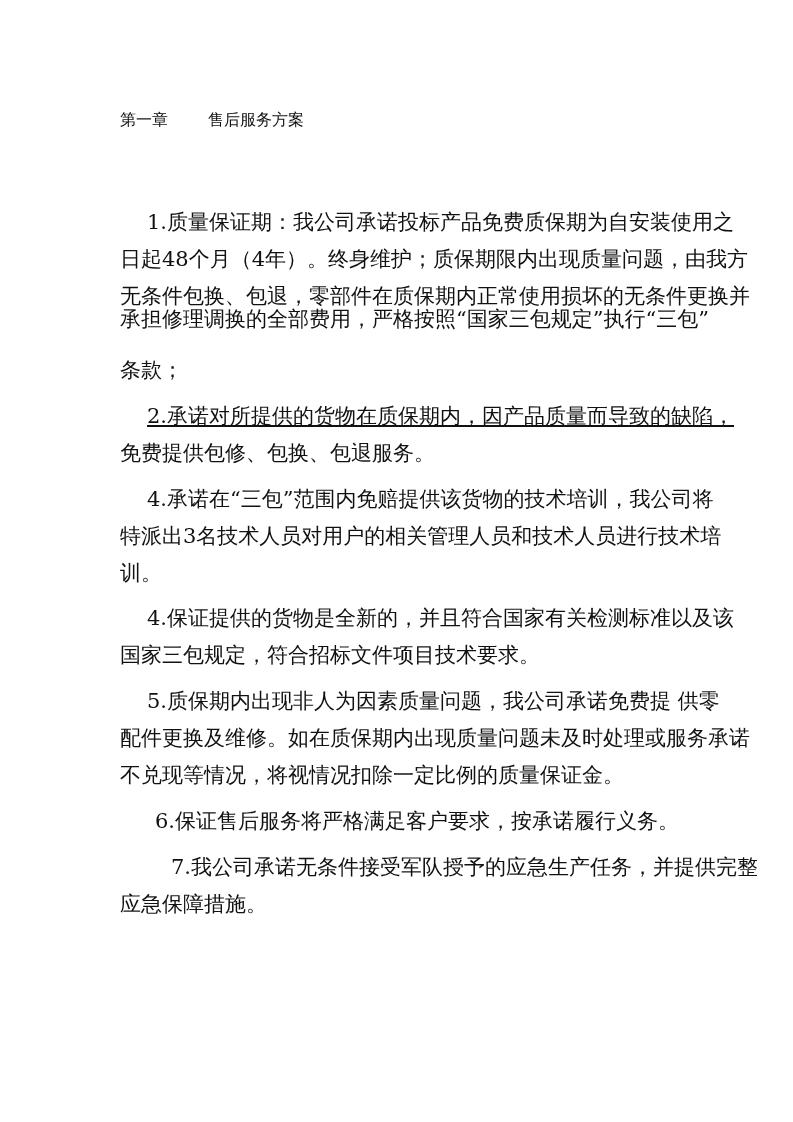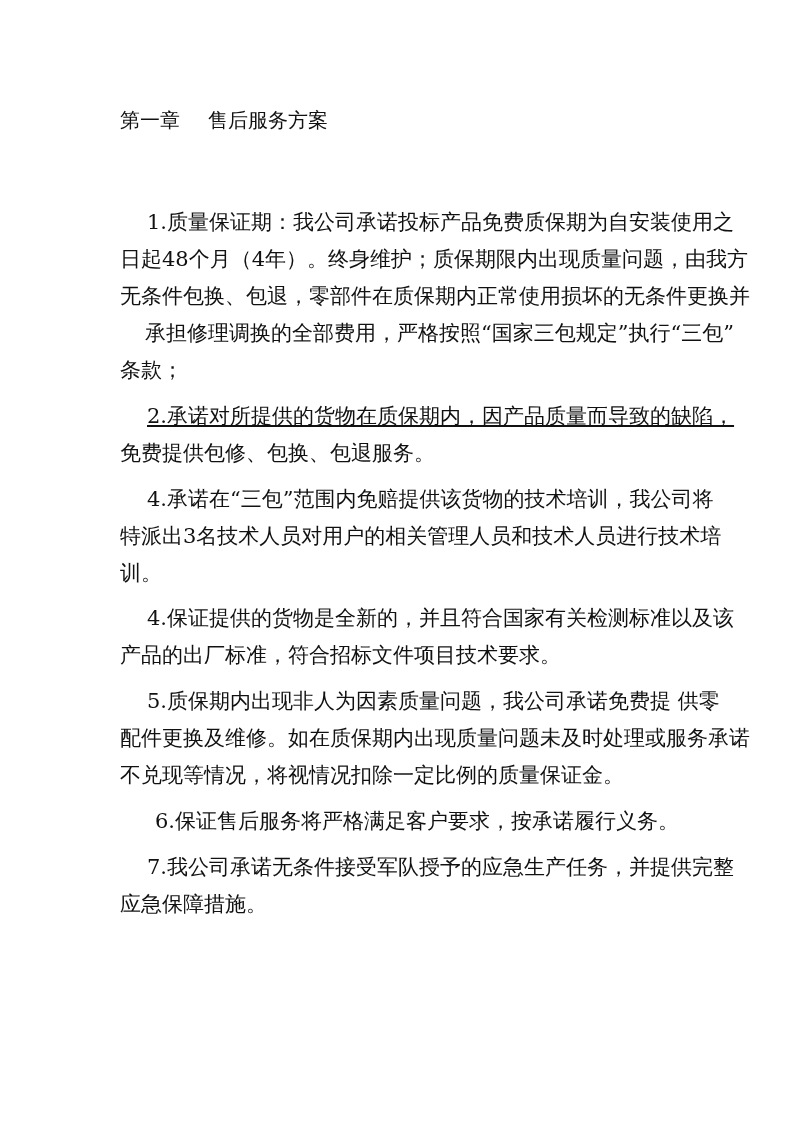--- a/index.html
+++ b/index.html
@@ -3,21 +3,21 @@
 <meta charset="utf-8">
 <style>
   html, body { margin: 0; padding: 0; background: #ffffff; }
   body {
     width: 793px; height: 1122px; position: relative; overflow: hidden;
     font-family: "DejaVu Serif", "Liberation Serif", serif;
     color: #111111;
   }
   .page { position: absolute; left: 0; top: 0; width: 793px; height: 1122px; background: #fff; }
   .heading {
-    position: absolute; left: 120px; font-size: 20px; font-weight: normal;
+    position: absolute; left: 120px; font-size: 16px; font-weight: normal;
     font-family: "DejaVu Sans", "Liberation Sans", sans-serif; color: #111;
     white-space: nowrap; line-height: 24px;
   }
   .heading .num { display: inline-block; width: 88px; }
   .line {
     position: absolute; left: 120px; width: 553px; font-size: 21px; line-height: 24px;
     white-space: nowrap; text-align: justify; text-align-last: justify; color: #111;
   }
   .line.last { text-align-last: left; }
   .line.indent { left: 147px; width: 526px; }
@@ -28,35 +28,35 @@
 <div class="page">
 
   <div class="heading" style="top:108px;">
     <span class="num">第一章</span><span>售后服务方案</span>
   </div>
 
 
   <div class="line indent" style="top:210px;">1.质量保证期：我公司承诺投标产品免费质保期为自安装使用之</div>
   <div class="line" style="top:247px;">日起48个月（4年）。终身维护；质保期限内出现质量问题，由我方</div>
   <div class="line" style="top:284px;">无条件包换、包退，零部件在质保期内正常使用损坏的无条件更换并</div>
-  <div class="line" style="top:321px;margin-left:25px;">承担修理调换的全部费用，严格按照“国家三包规定”执行“三包”</div>
+  <div class="line" style="top:307px;">承担修理调换的全部费用，严格按照“国家三包规定”执行“三包”</div>
   <div class="line last" style="top:358px;">条款；</div>
 
   <div class="line indent" style="top:404px;text-decoration:underline;">2.承诺对所提供的货物在质保期内，因产品质量而导致的缺陷，</div>
   <div class="line last" style="top:441px;">免费提供包修、包换、包退服务。</div>
 
   <div class="line indent" style="top:487px;">4.承诺在“三包”范围内免赔提供该货物的技术培训，我公司将</div>
   <div class="line" style="top:524px;">特派出3名技术人员对用户的相关管理人员和技术人员进行技术培</div>
   <div class="line last" style="top:561px;">训。</div>
 
   <div class="line indent" style="top:606px;">4.保证提供的货物是全新的，并且符合国家有关检测标准以及该</div>
-  <div class="line last" style="top:643px;">产品的出厂标准，符合招标文件项目技术要求。</div>
+  <div class="line last" style="top:643px;">国家三包规定，符合招标文件项目技术要求。</div>
 
   <div class="line indent" style="top:689px;">5.质保期内出现非人为因素质量问题，我公司承诺免费提 供零</div>
   <div class="line" style="top:726px;">配件更换及维修。如在质保期内出现质量问题未及时处理或服务承诺</div>
   <div class="line last" style="top:763px;">不兑现等情况，将视情况扣除一定比例的质量保证金。</div>
 
   <div class="line indent last" style="top:809px;margin-left:8px;">6.保证售后服务将严格满足客户要求，按承诺履行义务。</div>
 
-  <div class="line indent" style="top:855px;">7.我公司承诺无条件接受军队授予的应急生产任务，并提供完整</div>
+  <div class="line indent" style="top:855px;margin-left:24px;">7.我公司承诺无条件接受军队授予的应急生产任务，并提供完整</div>
   <div class="line last" style="top:892px;">应急保障措施。</div>
 
 </div>
 
 </body></html>

